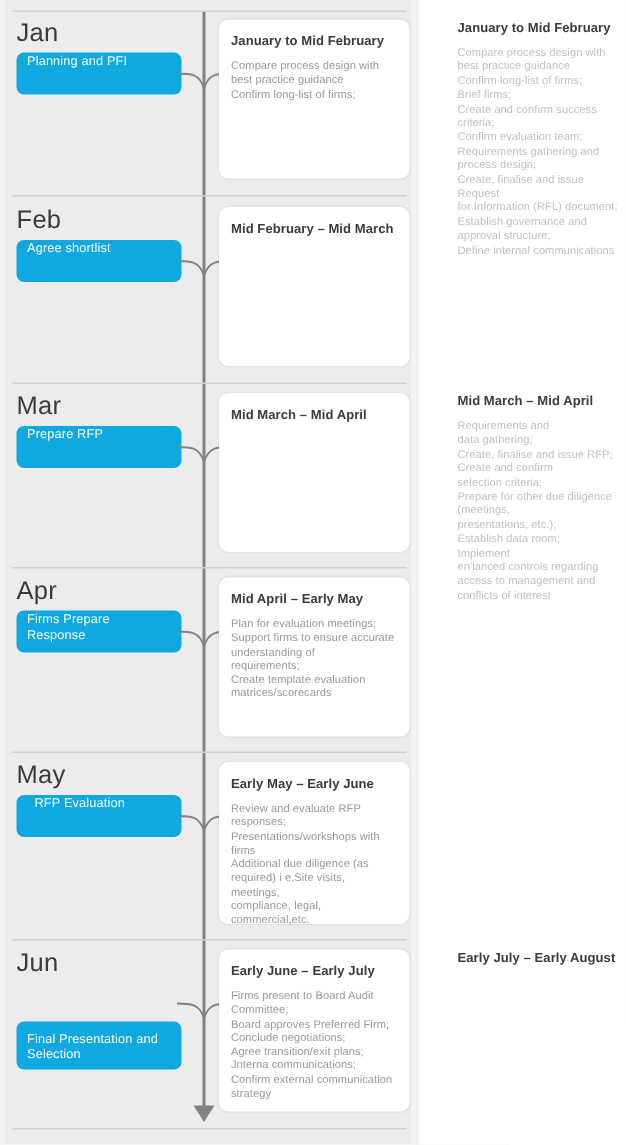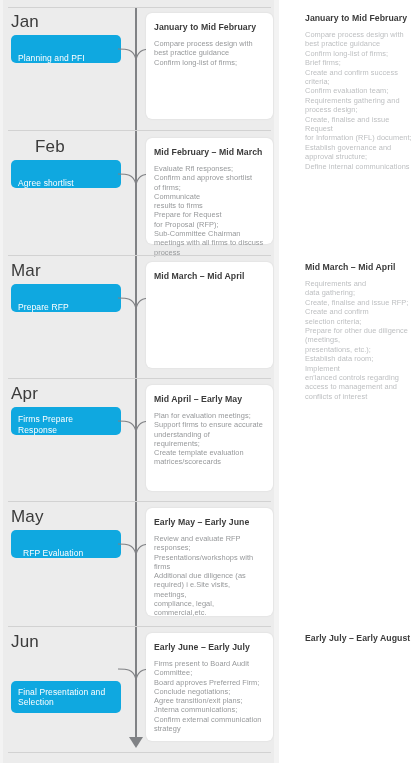--- a/index.html
+++ b/index.html
@@ -91,21 +91,21 @@
   .pill {
     position: absolute;
     left: 11px;
     width: 110px;
     height: 28px;
     background: #0fa8e0;
     border-radius: 5px;
     box-sizing: border-box;
     padding: 0 7px;
     display: flex;
-    align-items: flex-end;
+    align-items: flex-start;
     color: #ffffff;
     font-size: 8.5px;
     line-height: 10.5px;
     letter-spacing: 0.1px;
   }
   .pill.two-line {
     align-items: center;
   }
 
   
@@ -212,42 +212,32 @@
 Create, finalise and issue Request
 for Information (RFL) document;
 Establish governance and
 approval structure;
 Define internal communications</div>
     </div>
   </div>
 
   <div class="row">
     <div class="row-divider" style="top:130px;"></div>
-    <div class="month-label" style="top:137px;margin-left:24px;">Feb</div>
+    <div class="month-label" style="top:137px;">Feb</div>
     <div class="pill" style="top:160px;">
       <span>Agree shortlist</span>
     </div>
     <div class="connector" style="top:165px;">
       <svg width="36" height="22" viewBox="0 0 36 22" fill="none" xmlns="http://www.w3.org/2000/svg">
         <path d="M0 9 C 9 9, 15 9, 18 19" stroke="#808285" stroke-width="1.2" fill="none"></path>
         <path d="M36 9 C 27 9, 21 9, 18 19" stroke="#808285" stroke-width="1.2" fill="none"></path>
       </svg>
     </div>
     <div class="card" style="top:138px;height:106px;">
       <div class="card-title">Mid February – Mid March</div>
-      <div class="card-body">Evaluate Rfl responses;
-Confirm and approve shortlist
-of firms;
-Communicate
-results to firms
-Prepare for Request
-for Proposal (RFP);
-Sub-Committee Chairman
-meetings with all firms to discuss
-process</div>
     </div>
   </div>
 
   <div class="row">
     <div class="row-divider" style="top:255px;"></div>
     <div class="month-label" style="top:261px;">Mar</div>
     <div class="pill" style="top:284px;">
       <span>Prepare RFP</span>
     </div>
     <div class="connector" style="top:289px;">

